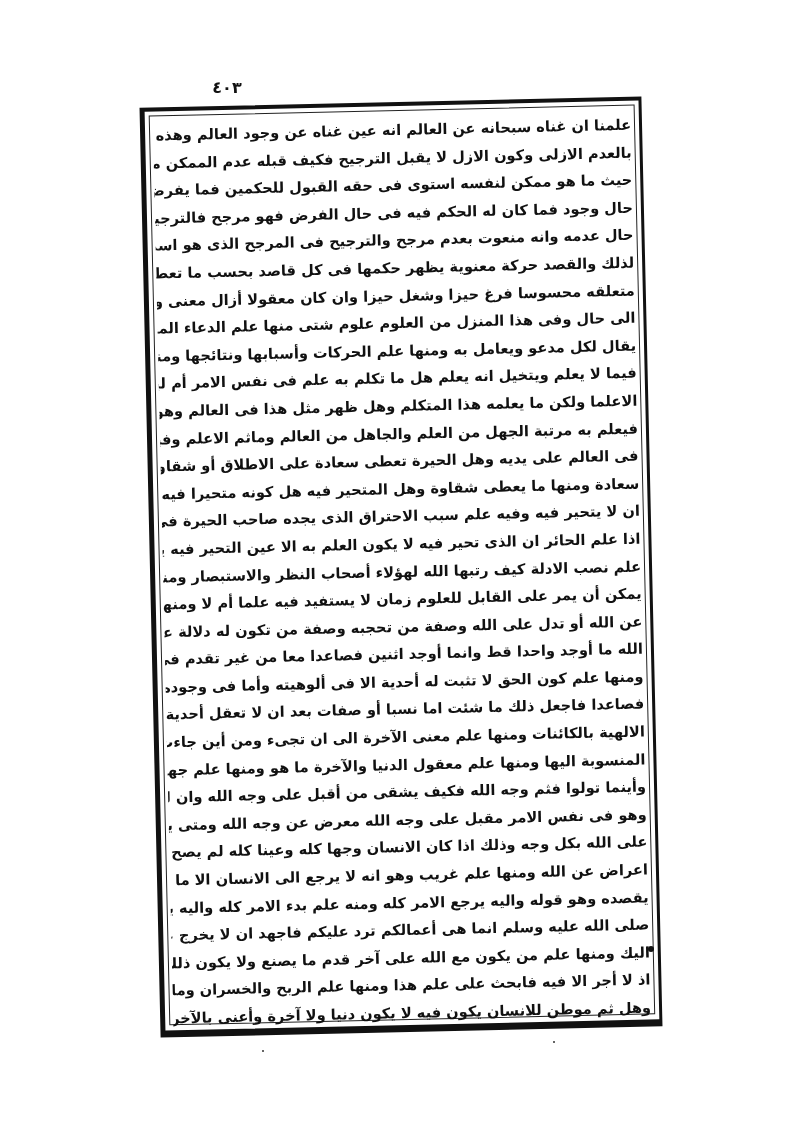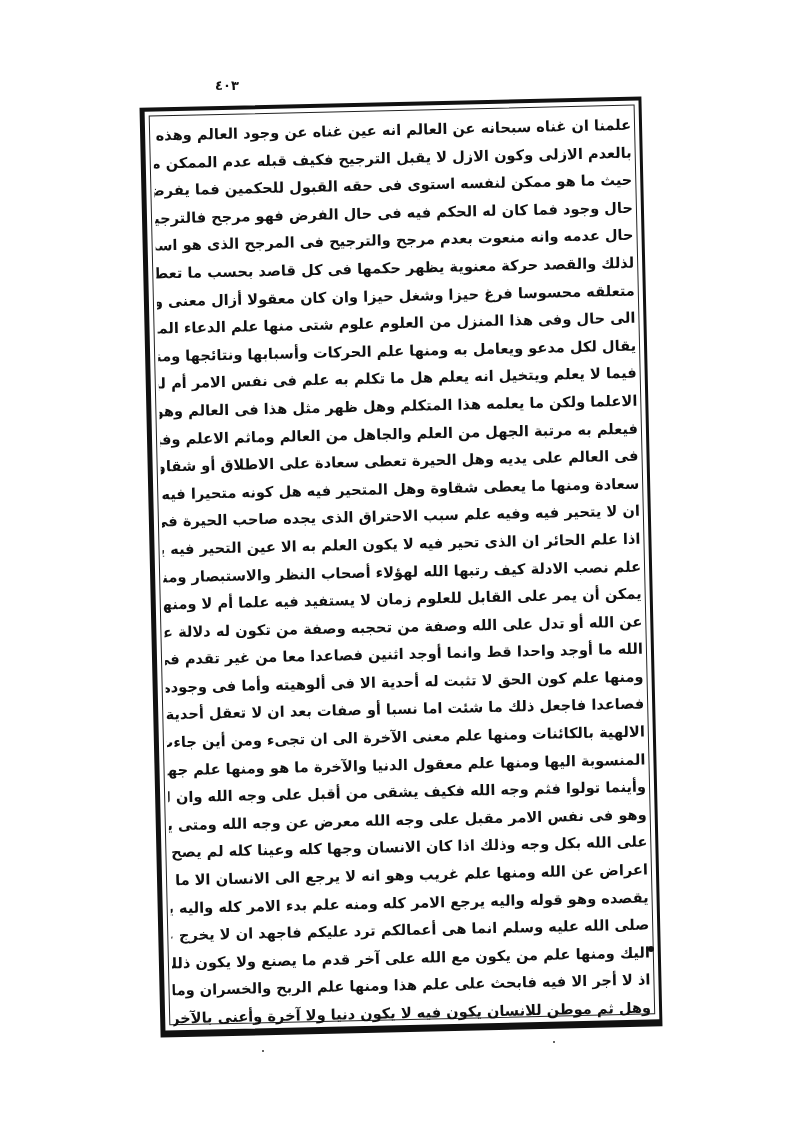--- a/index.html
+++ b/index.html
@@ -14,21 +14,21 @@
       overflow: hidden;
       font-family: "DejaVu Sans", sans-serif;
       color: #111111;
     }
     .page-number {
       position: absolute;
       left: 205px;
       top: 78px;
       width: 44px;
       text-align: center;
-      font-size: 13px;
+      font-size: 16px;
       font-weight: bold;
       direction: rtl;
       letter-spacing: 2px;
     }
     .frame {
       position: absolute;
       left: 150px;
       top: 102px;
       width: 502px;
       height: 930px;

